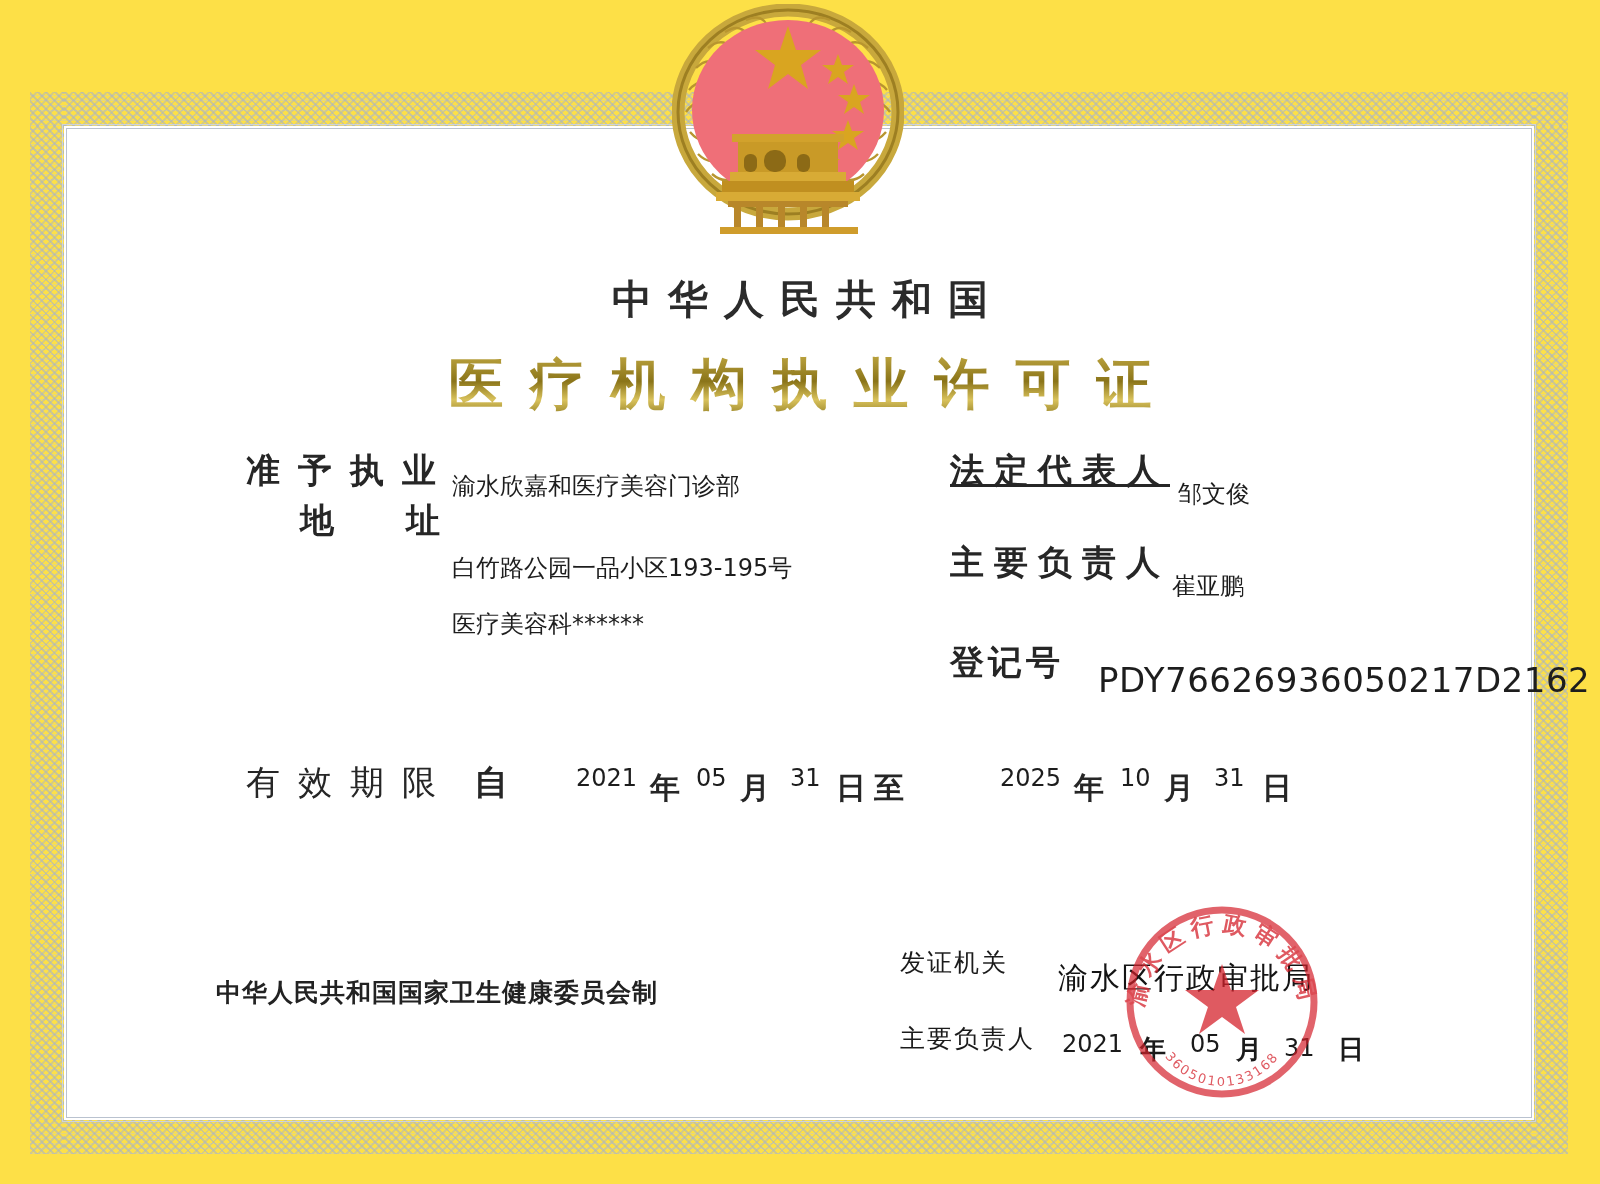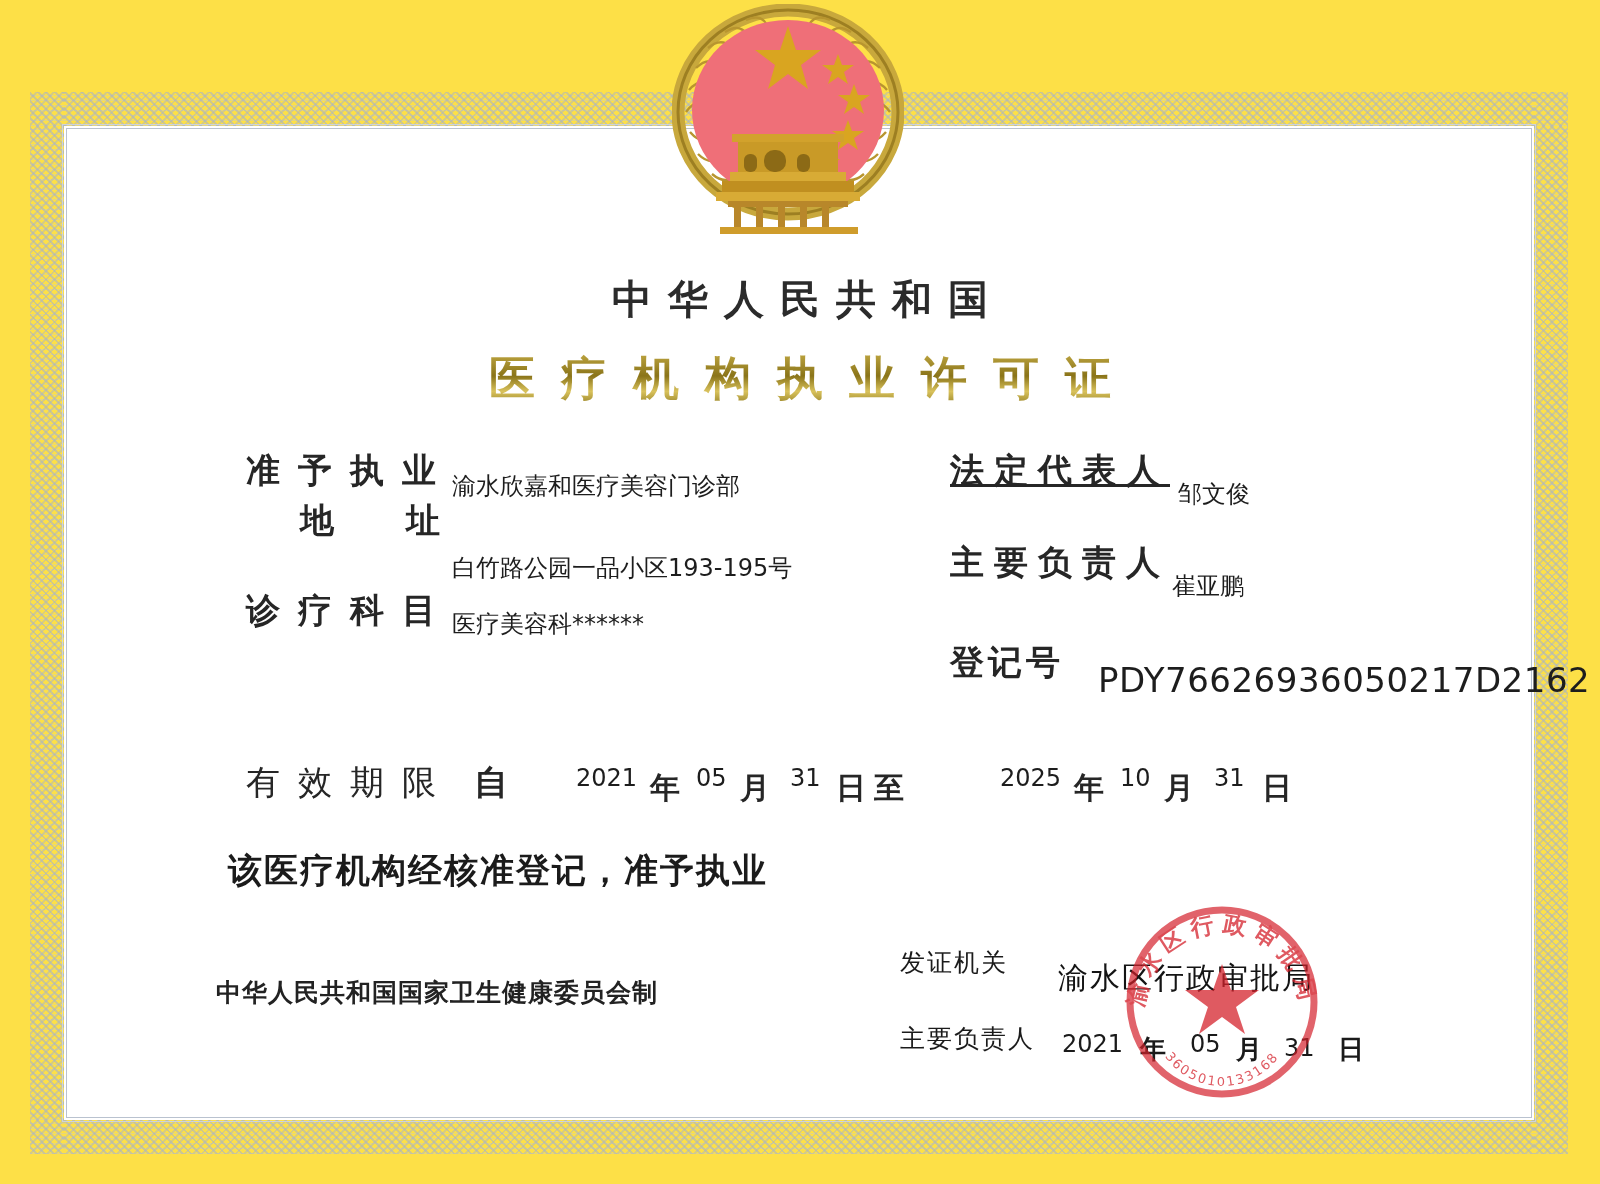--- a/index.html
+++ b/index.html
@@ -84,21 +84,21 @@
     font-weight: bold;
     color: #2b2b2b;
     font-family: "DejaVu Serif", "Liberation Serif", serif;
   }
   .main-title {
     position: absolute;
     left: 0;
     top: 348px;
     width: 1600px;
     text-align: center;
-    font-size: 46px;
+    font-size: 55px;
     letter-spacing: 26px;
     text-indent: 26px;
     font-weight: bold;
     font-family: "DejaVu Serif", "Liberation Serif", serif;
     color: #8c7a1e;
     background: linear-gradient(180deg, #c9b049 0%, #8a7419 45%, #d9c25c 70%, #7d6a14 100%);
     -webkit-background-clip: text;
     background-clip: text;
     -webkit-text-fill-color: transparent;
   }
@@ -309,21 +309,20 @@
 
   <div class="country-title">中华人民共和国</div>
   <div class="main-title">医疗机构执业许可证</div>
 
   <div class="label spread4 lbl-org">准予执业</div>
   <div class="value val-org">渝水欣嘉和医疗美容门诊部</div>
 
   <div class="label spread4 lbl-addr" style="letter-spacing:72px; text-indent:72px;">地址</div>
   <div class="value val-addr">白竹路公园一品小区193-195号</div>
 
-  <div class="label spread4 lbl-dept">诊疗科目</div>
   <div class="value val-dept">医疗美容科******</div>
 
   <div class="label lbl-legal" style="letter-spacing:10px;">法定代表人</div>
   <div class="value val-legal">邹文俊</div>
 
   <div class="label lbl-chief" style="letter-spacing:10px;">主要负责人</div>
   <div class="value val-chief">崔亚鹏</div>
 
   <div class="label lbl-regno">登记号</div>
   <div class="value val-regno">PDY76626936050217D2162</div>
@@ -338,21 +337,20 @@
   <div class="vd v-d1">31</div>
   <div class="vu u-d1">日</div>
   <div class="vu u-to">至</div>
   <div class="vd v-y2">2025</div>
   <div class="vu u-y2">年</div>
   <div class="vd v-m2">10</div>
   <div class="vu u-m2">月</div>
   <div class="vd v-d2">31</div>
   <div class="vu u-d2">日</div>
 
-  <div class="statement">该医疗机构经核准登记，准予执业</div>
 
   <div class="issuer-note">中华人民共和国国家卫生健康委员会制</div>
 
   <div class="lbl-authority">发证机关</div>
   <div class="val-authority">渝水区行政审批局</div>
 
   <div class="lbl-issuedate">主要负责人</div>
   <div class="id-y">2021</div>
   <div class="id-yu">年</div>
   <div class="id-m">05</div>

